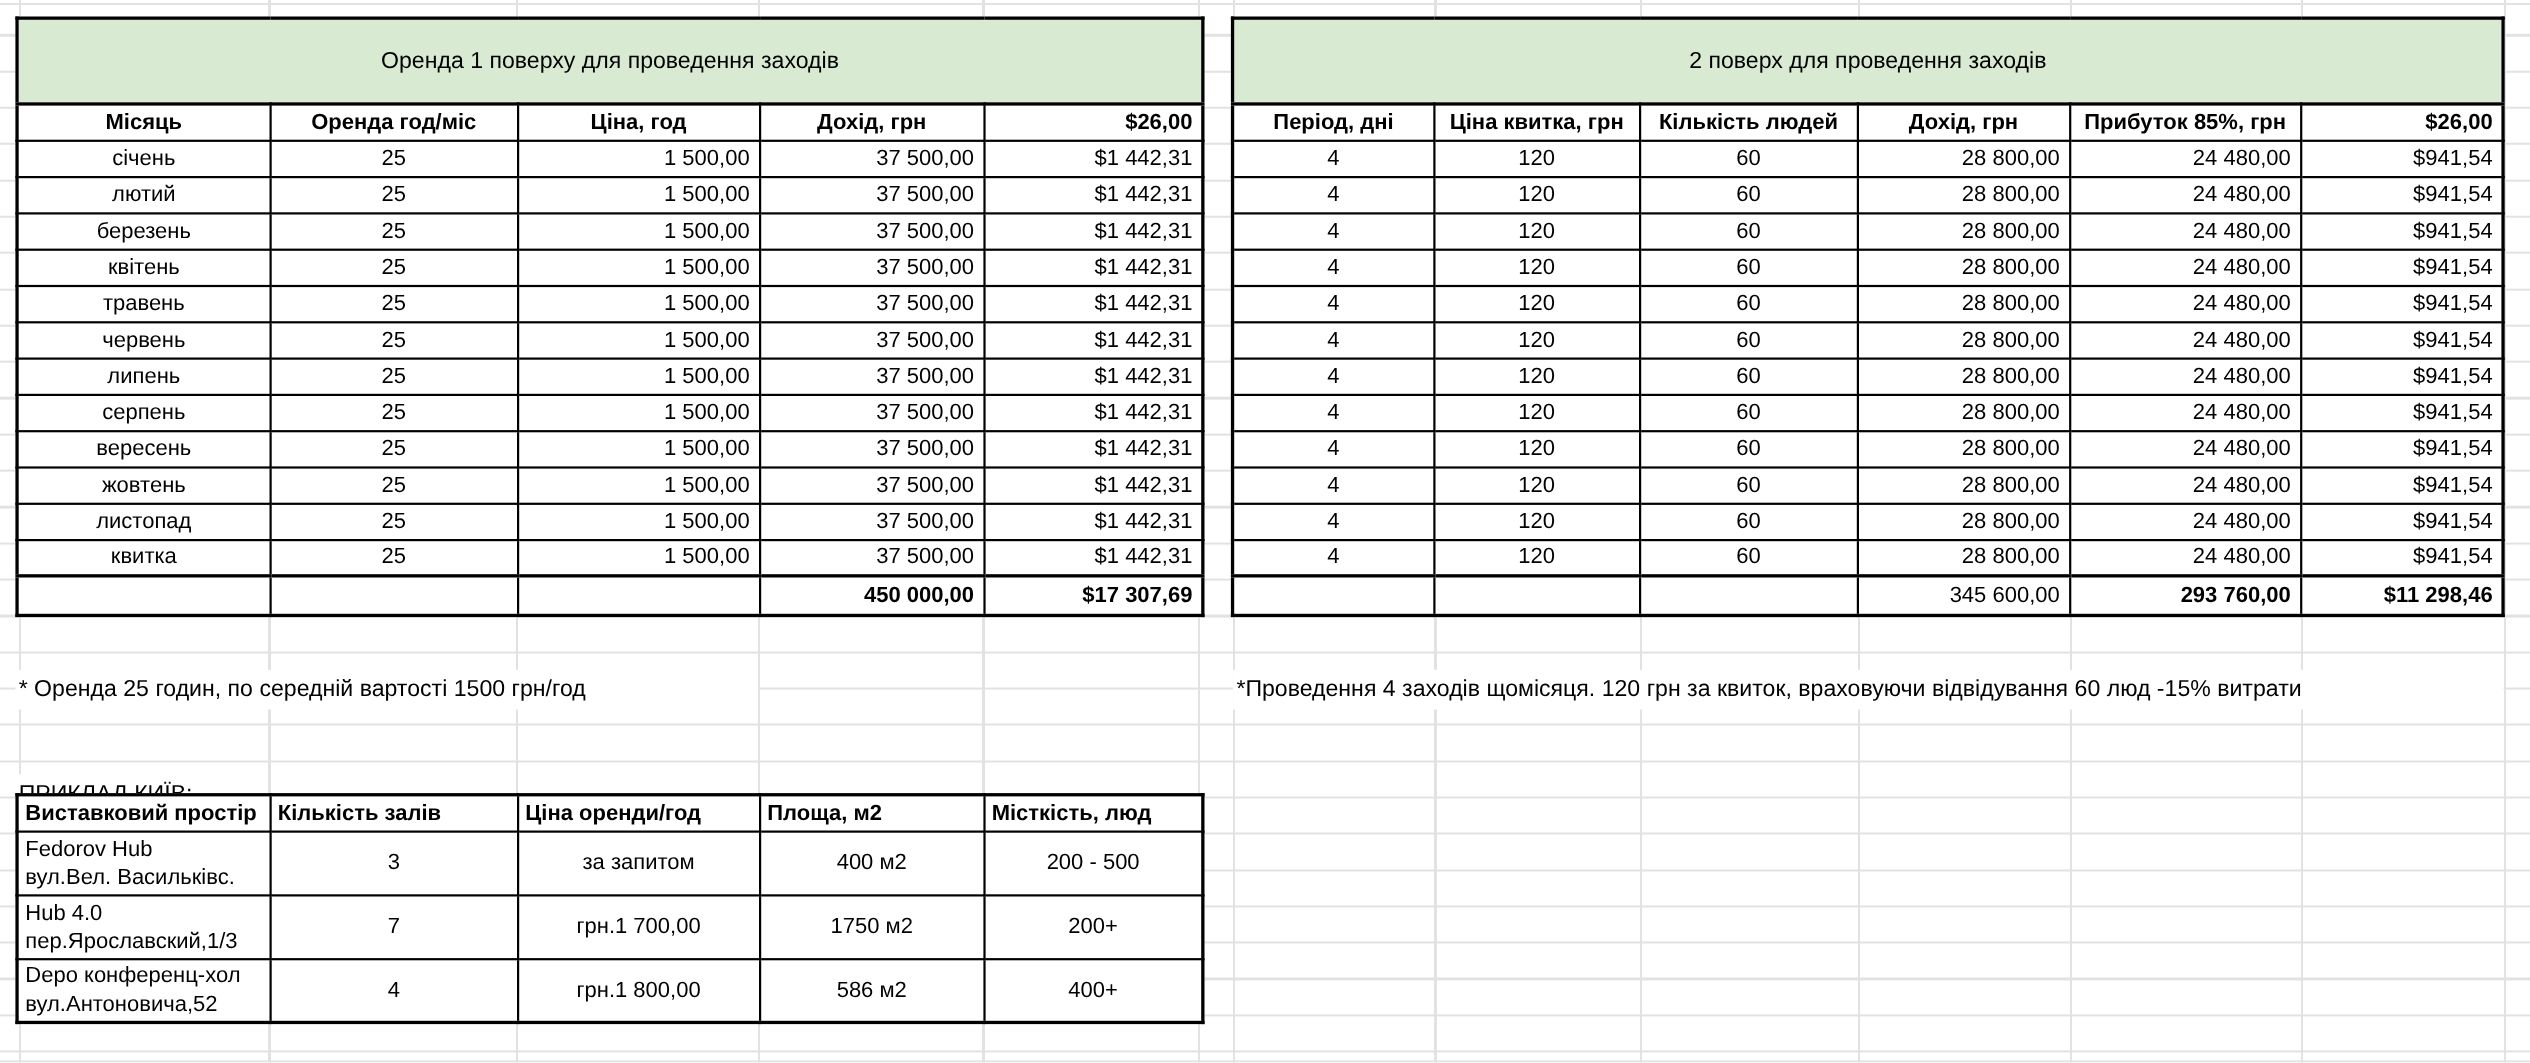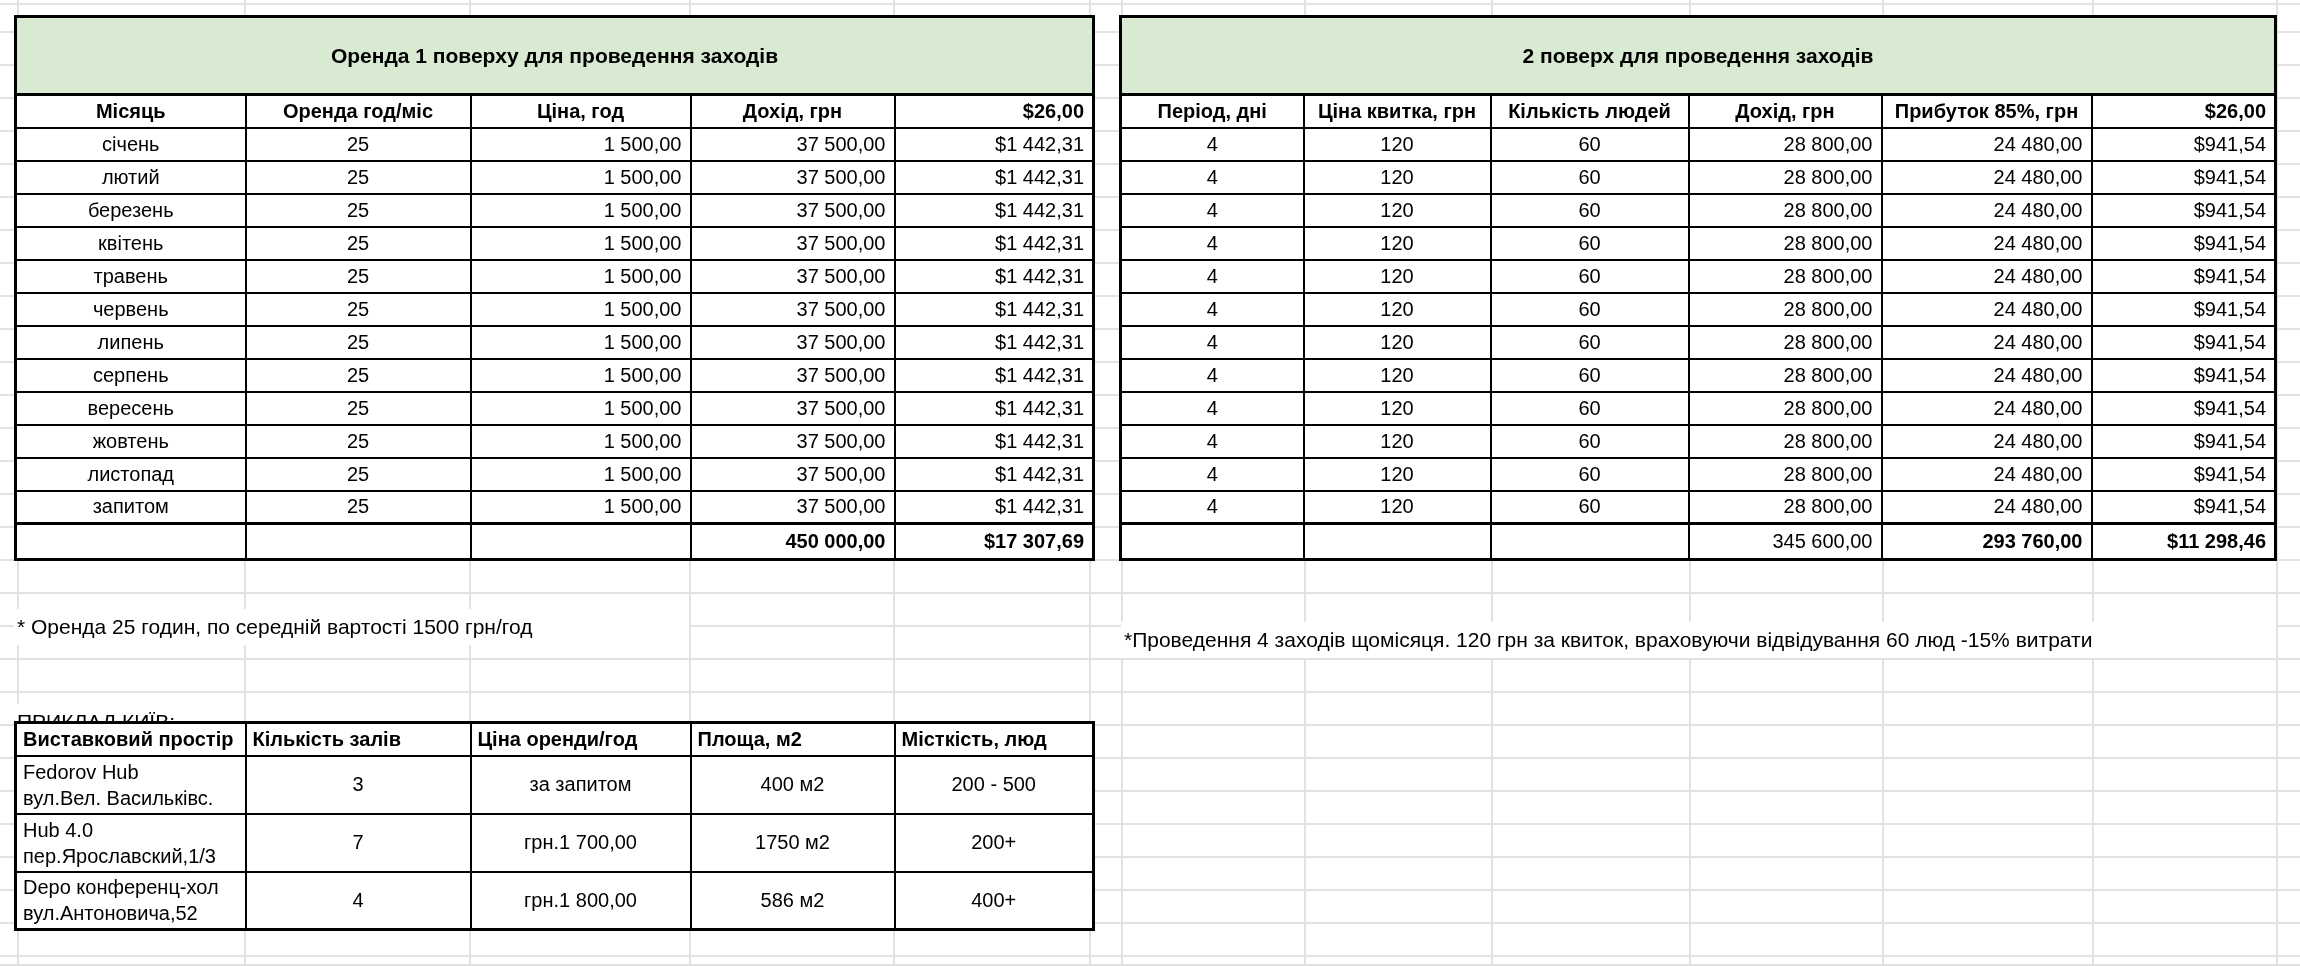--- a/index.html
+++ b/index.html
@@ -38,21 +38,21 @@
     border-collapse:collapse;
     table-layout:fixed;
     position:absolute;
     background:#fff;
     font-size:20px;
   }
   td,th{border:2px solid #000;overflow:hidden;white-space:nowrap;}
   table{border:3px solid #000;}
   .row-title td{
     background:#d9ead3;
-    font-weight:bold;font-size:21px;text-align:center;
+    font-weight:normal;font-size:21px;text-align:center;
     border-bottom:3px solid #000;
   }
   .row-header th{font-size:20px;text-align:center;}
   .row-total td{border-top:3px solid #000;}
   .b{font-weight:bold;}
   tr{height:33px;}
   .row-title{height:78px;}
   .row-total{height:36px;}
 
   
@@ -77,21 +77,21 @@
     white-space:pre-line;line-height:26px;font-size:20px;
   }
   .t-venues td,.t-venues th{border-width:2px;}
   .t-venues{border:3px solid #000;}
 
   .note{
     position:absolute;height:36px;line-height:36px;
     background:#fff;font-size:21px;white-space:nowrap;
   }
   .note-rent{left:14px;top:609px;width:672px;padding-left:3px;}
-  .note-events{left:1121px;top:622px;width:1152px;padding-left:3px;}
+  .note-events{left:1121px;top:609px;width:1152px;padding-left:3px;}
   .example{left:14px;top:704px;width:225px;padding-left:3px;}
 </style>
 </head>
 <body>
 
 <div class="sheet">
   <div class="grid"></div>
 
   <table class="t-rent">
     <colgroup>
@@ -185,21 +185,21 @@
           <td>$1 442,31</td>
         </tr>
         <tr>
           <td>листопад</td>
           <td>25</td>
           <td>1 500,00</td>
           <td>37 500,00</td>
           <td>$1 442,31</td>
         </tr>
         <tr>
-          <td>запитом</td>
+          <td>квитка</td>
           <td>25</td>
           <td>1 500,00</td>
           <td>37 500,00</td>
           <td>$1 442,31</td>
         </tr>
       </tbody>
     <tbody>
       <tr class="row-total">
         <td></td>
         <td></td>

